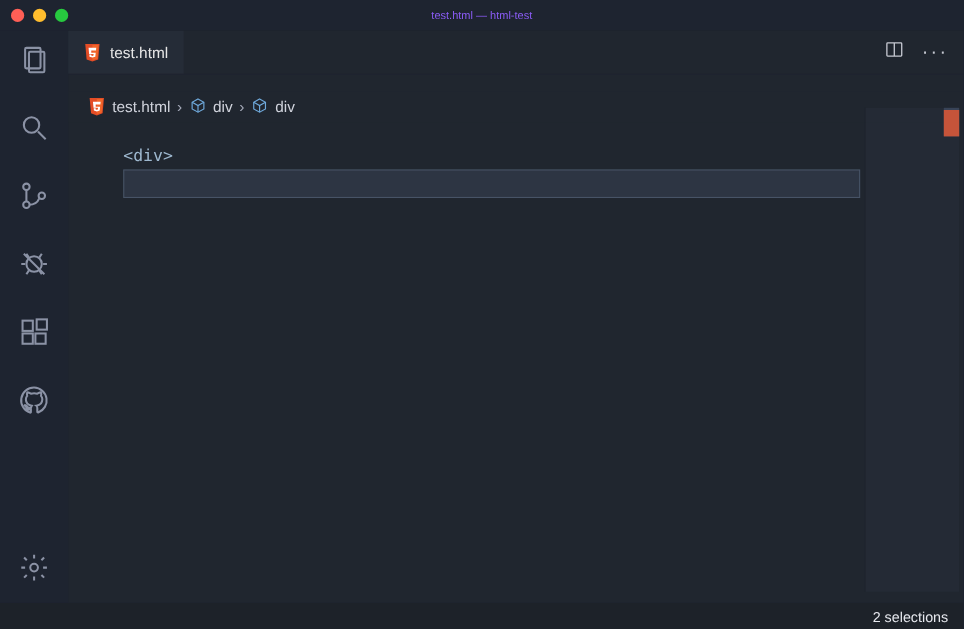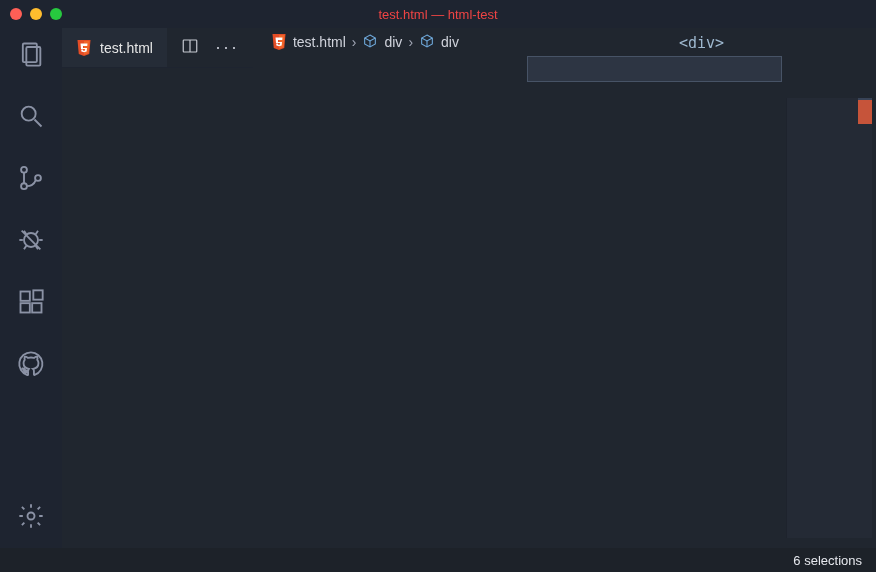--- a/index.html
+++ b/index.html
@@ -22,22 +22,22 @@
   .traffic span {
     width: 12px; height: 12px; border-radius: 50%;
     display: inline-block;
   }
   .tl-red    { background:#ff5f56; }
   .tl-yellow { background:#ffbd2e; }
   .tl-green  { background:#27c93f; }
   .title {
     position: absolute; left: 0; right: 0;
     text-align: center;
-    font-size: 13px;
-    color: #ef4444;
+    font-size: 10px;
+    color: #8b5cf6;
     pointer-events: none;
   }
   
   .body {
     display: flex;
     height: calc(100% - 28px - 24px);
   }
   
   .activitybar {
     width: 62px;
@@ -50,24 +50,25 @@
   .activitybar .bottom { margin-top:auto; margin-bottom:18px; }
   .act-icon {
     width: 28px; height: 28px;
     color: #8b92a5;
     cursor: pointer;
   }
   .act-icon svg { width:100%; height:100%; stroke:#8b92a5; fill:none; stroke-width:1.6; }
   
   .editor {
     flex: 1;
-    display: flex; flex-direction: row;
+    display: flex; flex-direction: column;
     background: #20262f;
     min-width: 0;
     position: relative;
+    gap: 15px;
   }
   
   .tabs {
     height: 40px;
     background: #20262f;
     display: flex; align-items: stretch;
     border-bottom: 1px solid #1e2430;
   }
   .tab {
     display: flex; align-items: center;
@@ -99,21 +100,20 @@
   .breadcrumb svg { width:16px; height:16px; }
   .crumb-cube svg { stroke:#6fa9db; fill:none; stroke-width:1.6; }
   
   .code-area {
     position: relative;
     flex: 1;
     font-family: Menlo, Consolas, monospace;
     font-size: 15px;
     line-height: 26px;
     padding: 2px 0 0 50px;
-    text-align: center;
   }
   .code-line { white-space: pre; color:#9eb8cf; }
   .line-hl {
     position: absolute;
     left: 50px; right: 94px;
     height: 26px;
     top: 28px;
     background: rgba(90,110,140,0.22);
     border: 1px solid rgba(120,140,170,0.35);
     pointer-events: none;
@@ -288,14 +288,14 @@
 
     <div class="minimap">
       <div class="minimap-overview"></div>
       <div class="minimap-letter"></div>
     </div>
 
   </div>
 </div>
 
 <div class="statusbar">
-  <span>6 selections</span>
+  <span>2 selections</span>
 </div>
 
 </body></html>

